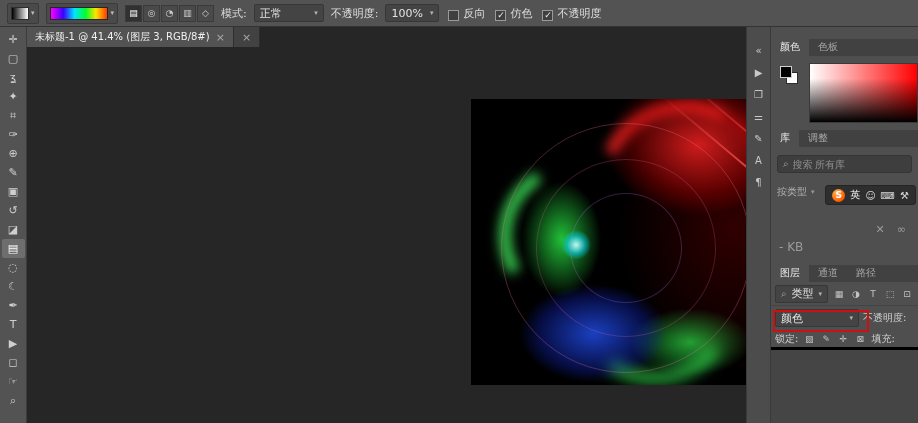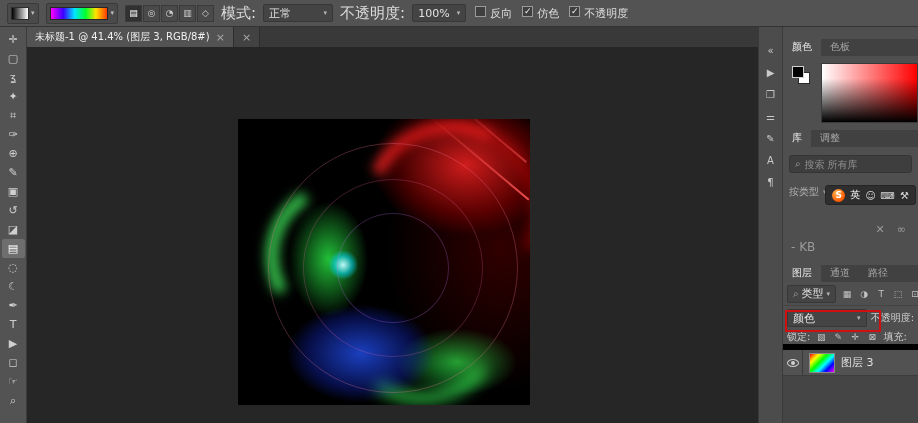--- a/index.html
+++ b/index.html
@@ -15,40 +15,40 @@
   .optionsbar{height:27px;background:#535353;border-bottom:1px solid #333;display:flex;align-items:center;gap:7px;padding:0 7px;flex:none}
   .tool-preset{display:flex;align-items:center;gap:2px;background:#4a4a4a;border:1px solid #3a3a3a;border-radius:2px;padding:1px 3px;height:21px}
   .mini-grad{width:18px;height:13px;background:linear-gradient(90deg,#000,#fff);border:1px solid #2c2c2c;display:inline-block}
   .tiny-arrow{font-size:7px;color:#bdbdbd}
   .grad-preview{display:flex;align-items:center;gap:3px;height:21px;padding:1px 3px;background:#4a4a4a;border:1px solid #3a3a3a;border-radius:2px}
   .grad-bar{width:58px;height:13px;display:inline-block;border:1px solid #262626;
     background:linear-gradient(90deg,#ff00ff,#3b00ff 22%,#00e5ff 42%,#00ff2a 62%,#ffe400 80%,#ff3c00)}
   .grad-types{display:flex;gap:1px}
   .gt{width:17px;height:17px;background:#4a4a4a;border:1px solid #3a3a3a;display:flex;align-items:center;justify-content:center;font-size:9px;color:#cfcfcf}
   .gt.active{background:#313131;color:#fff}
-  .opt-label{font-size:15px;color:#dcdcdc;white-space:nowrap}
+  .opt-label{font-size:11px;color:#dcdcdc;white-space:nowrap}
   .dd{display:inline-flex;align-items:center;justify-content:space-between;gap:4px;background:#444;border:1px solid #373737;border-radius:2px;height:18px;padding:0 5px;color:#e2e2e2;font-size:11px;white-space:nowrap}
   .dd .arrow{font-size:7px;color:#b5b5b5}
   .dd-mode{width:70px}.dd-opacity{width:54px}
   .opt-checks{display:flex;align-items:center;gap:10px;margin-left:2px}
-  .opt-check{display:inline-flex;align-items:flex-start;gap:4px}
+  .opt-check{display:inline-flex;align-items:flex-end;gap:4px}
   .cb{width:11px;height:11px;border:1px solid #9a9a9a;background:#3f3f3f;display:inline-flex;align-items:center;justify-content:center;font-size:9px;color:#efefef;line-height:1}
   .cb.checked::after{content:"✓"}
   .cb-label{font-size:11px;color:#dcdcdc}
 
   
   .main{flex:1;display:flex;min-height:0}
 
   
   .toolbar{width:27px;background:#535353;border-right:1px solid #3c3c3c;padding-top:3px;flex:none;display:flex;flex-direction:column;align-items:center}
   .tool{width:23px;height:19px;display:flex;align-items:center;justify-content:center;font-size:11px;color:#cfcfcf;border-radius:2px}
   .tool.selected{background:#6e6e6e;color:#fff}
 
   
-  .center{flex:1;display:flex;flex-direction:column;min-width:0}
+  .center{flex:1;display:flex;flex-direction:row;min-width:0}
   .tabbar{height:20px;background:#393939;display:flex;flex:none;overflow:hidden}
   .doctab{display:flex;align-items:center;gap:6px;padding:0 8px;font-size:10px;color:#b5b5b5;background:#424242;border-right:1px solid #2e2e2e;white-space:nowrap}
   .doctab.active{background:#535353;color:#f0f0f0}
   .tab-close{font-size:11px;color:#a9a9a9;cursor:pointer}
   .canvas{flex:1;position:relative;background:#262626;overflow:hidden}
 
   
   .art{position:absolute;left:211px;top:72px;width:292px;height:286px;background:#000;overflow:hidden}
   .art::before{content:"";position:absolute;inset:0;z-index:1;background:
     radial-gradient(ellipse 120px 90px at 78% 16%, rgba(255,35,35,.8), rgba(190,0,0,.35) 55%, transparent 78%),
@@ -65,52 +65,52 @@
   .arc-green2{width:160px;height:150px;left:105px;top:135px;border-bottom-color:rgba(55,240,85,.7);filter:blur(7px);transform:rotate(-8deg)}
   .streak{position:absolute;height:2px;background:linear-gradient(90deg,transparent,rgba(255,85,85,.9));z-index:2}
   .streak.s1{width:130px;right:-14px;top:38px;transform:rotate(40deg)}
   .streak.s2{width:100px;right:-8px;top:10px;transform:rotate(40deg);opacity:.6}
 
   
   .rail{width:24px;background:#4c4c4c;border-left:1px solid #3a3a3a;padding-top:14px;flex:none;display:flex;flex-direction:column;align-items:center;gap:3px}
   .rail-icon{width:20px;height:19px;display:flex;align-items:center;justify-content:center;font-size:10px;color:#c9c9c9}
 
   
-  .panels{width:136px;background:#4f4f4f;border-left:1px solid #3a3a3a;padding-top:12px;flex:none;display:flex;flex-direction:column;position:relative;overflow:hidden}
+  .panels{width:148px;background:#4f4f4f;border-left:1px solid #3a3a3a;padding-top:12px;flex:none;display:flex;flex-direction:column;position:relative;overflow:hidden}
   .phead{height:17px;background:#414141;display:flex;align-items:flex-end;flex:none}
   .ptab{padding:2px 9px 2px;font-size:10px;color:#a8a8a8;white-space:nowrap}
   .ptab.active{background:#4f4f4f;color:#ececec}
   .color-body{height:74px;flex:none;display:flex;padding:7px 0 7px 7px;gap:7px}
   .fgbg{position:relative;width:24px;flex:none}
   .bg-sw{position:absolute;left:8px;top:9px;width:12px;height:12px;background:#fff;border:1px solid #2c2c2c}
   .fg-sw{position:absolute;left:2px;top:3px;width:12px;height:12px;background:#000;border:1px solid #cfcfcf}
   .sat-field{flex:1;height:60px;border:1px solid #3a3a3a;background:linear-gradient(to top,#000,rgba(0,0,0,0) 75%),linear-gradient(to right,#fff,#f00)}
   .lib-body{height:118px;flex:none;position:relative}
   .search{display:flex;align-items:center;gap:4px;background:#3e3e3e;border:1px solid #353535;border-radius:3px;height:18px;margin:8px 6px 0;padding:0 5px;color:#999}
   .s-icon{font-size:10px;color:#a5a5a5}
-  .search input{flex:1;min-width:0;background:transparent;border:none;outline:none;color:#cfcfcf;font-size:10px;font-family:Liberation Sans, sans-serif}
+  .search input{flex:1;min-width:0;background:transparent;border:none;outline:none;color:#cfcfcf;font-size:10px;font-family:Liberation Serif, serif}
   .search input::placeholder{color:#8f8f8f}
   .sort-row{display:flex;align-items:center;gap:4px;margin:12px 6px 0;font-size:10px;color:#b0b0b0}
   .sort-row .arrow{font-size:7px;color:#999}
   .ime{position:absolute;top:38px;right:2px;display:flex;align-items:center;gap:5px;background:#2e2e2e;border:1px solid #242424;border-radius:3px;padding:2px 6px;z-index:5}
   .ime-logo{width:13px;height:13px;border-radius:50%;background:radial-gradient(circle at 35% 30%,#ffb14d,#ff5a00 70%);color:#fff;font-size:9px;font-weight:bold;display:flex;align-items:center;justify-content:center}
   .ime-mode{color:#fff;font-size:10px}
   .ime-icon{color:#d7d7d7;font-size:10px}
   .lib-status{position:absolute;top:76px;right:12px;display:flex;gap:12px;color:#9b9b9b;font-size:11px}
   .lib-status span{display:inline-block}
   .kb{position:absolute;top:93px;left:8px;font-size:12px;color:#9b9b9b}
   .lrow{display:flex;align-items:center;gap:4px;padding:3px 4px;flex:none;white-space:nowrap;overflow:hidden}
   .filter-row{border-bottom:1px solid #444;height:24px}
   .dd-filter{width:56px;gap:3px}
   .icon-strip{display:flex;gap:3px;align-items:center}
   .icon-strip .pi{width:14px;height:14px;display:flex;align-items:center;justify-content:center;font-size:9px;color:#c3c3c3}
   .blend-row{height:24px}
   .dd-blend{width:84px}
   .trunc{font-size:10px;color:#cfcfcf;overflow:hidden;white-space:nowrap;flex:none}
-  .lock-row{height:20px;border-bottom:6px solid #000000;font-size:10px;color:#cfcfcf}
+  .lock-row{height:20px;border-bottom:3px solid #000000;font-size:10px;color:#cfcfcf}
   #layer-list{flex:1;background:#454545}
   .layer-row{display:flex;align-items:center;height:26px;border-bottom:1px solid #3c3c3c}
   .layer-row.selected{background:#525252}
   .eye-cell{width:20px;height:100%;border-right:1px solid #3a3a3a;display:flex;align-items:center;justify-content:center;flex:none}
   .eye{width:12px;height:8px;border:1px solid #d0d0d0;border-radius:50%;position:relative}
   .eye::after{content:"";position:absolute;left:3px;top:1px;width:4px;height:4px;border-radius:50%;background:#d0d0d0}
   .thumb{width:26px;height:20px;border:1px solid #888;margin:0 6px;flex:none}
   .thumb.rainbow{background:linear-gradient(135deg,#f00 0%,#ff0 22%,#0f0 42%,#0ff 60%,#00f 78%,#f0f 100%)}
   .thumb.dark{background:#000 radial-gradient(circle 5px at 45% 55%,rgba(0,180,255,.9),rgba(255,0,80,.5) 60%,transparent)}
   .layer-name{font-size:11px;color:#e0e0e0;white-space:nowrap}
@@ -293,26 +293,19 @@
         <span>锁定:</span>
         <div class="icon-strip" id="lock-icons">
             <span class="pi">▧</span>
             <span class="pi">✎</span>
             <span class="pi">✛</span>
             <span class="pi">⊠</span>
           </div>
         <span class="trunc">填充:</span>
       </div>
       <div id="layer-list">
-          <div class="layer-row selected">
-            <span class="eye-cell">
-              <span class="eye"></span>
-            </span>
-            <span class="thumb rainbow"></span>
-            <span class="layer-name">图层 3</span>
-          </div>
         </div>
 
       <div class="annotation"></div>
     </div>
 
   </div>
 </div>
 
 </body></html>

